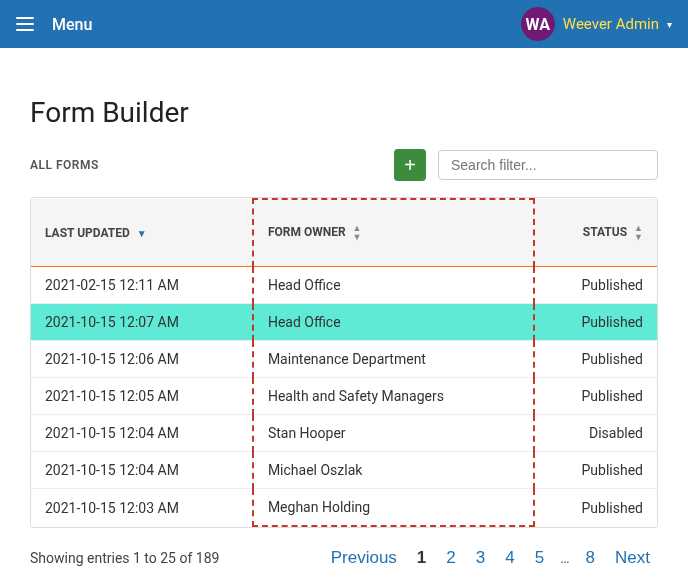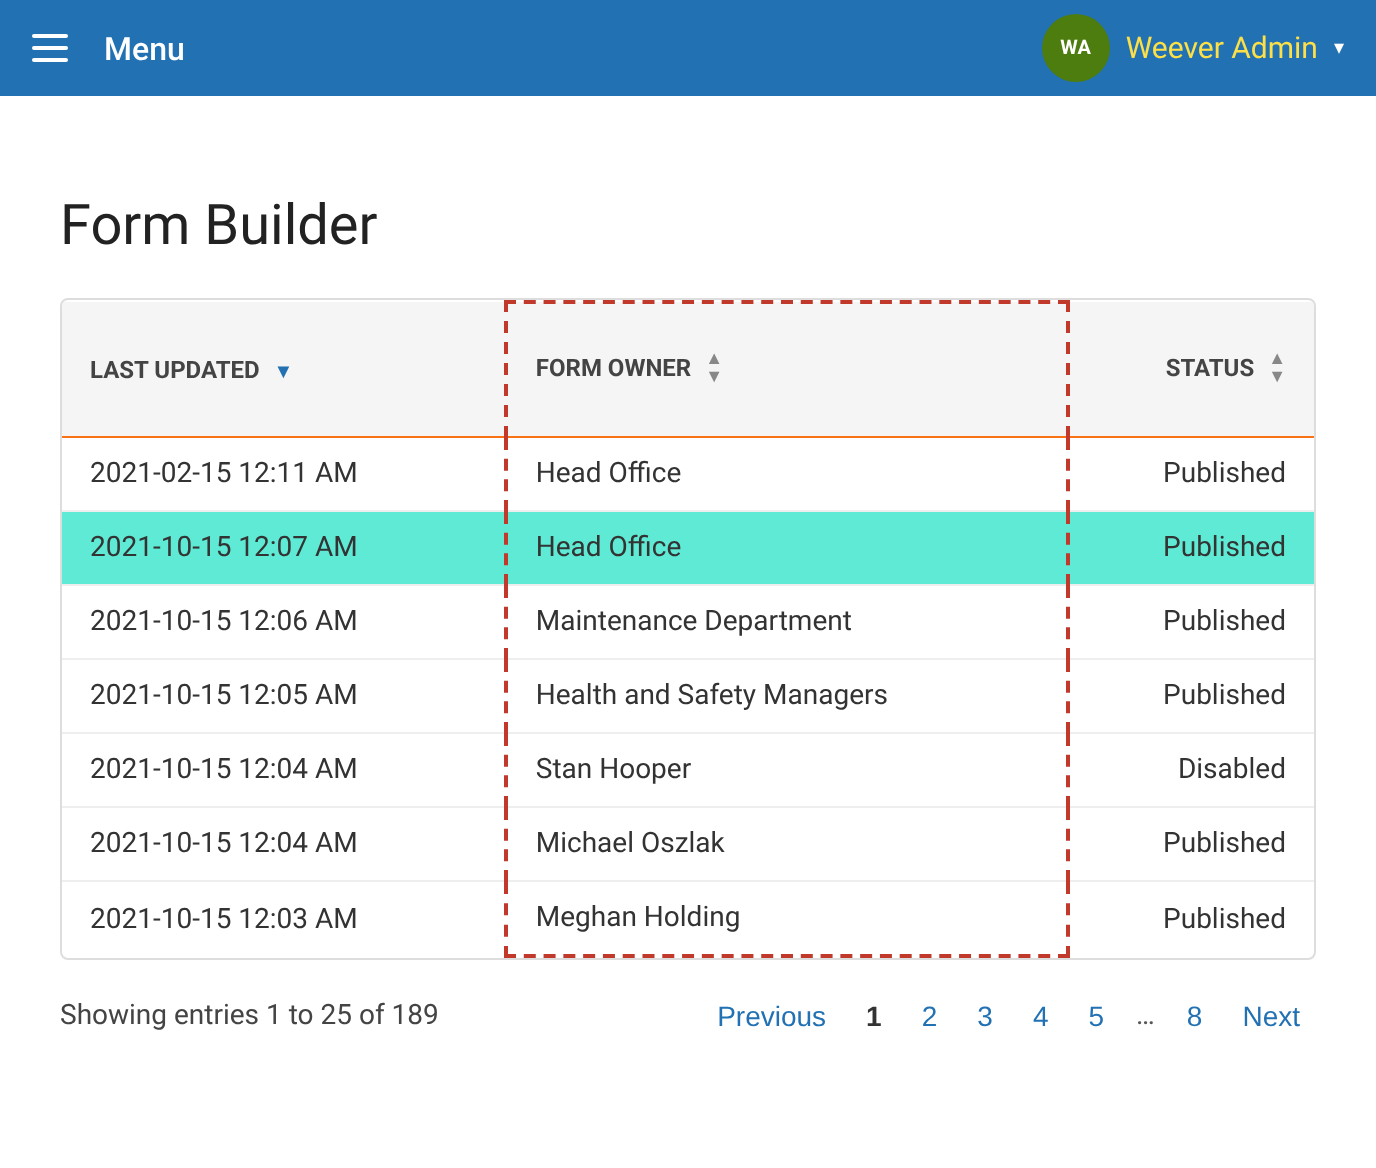--- a/index.html
+++ b/index.html
@@ -37,27 +37,27 @@
     }
     .header-right {
       display: flex;
       align-items: center;
       gap: 8px;
     }
     .avatar {
       width: 34px;
       height: 34px;
       border-radius: 50%;
-      background: #4d7c0f;
+      background: #701a75;
       color: #fff;
       display: flex;
       align-items: center;
       justify-content: center;
       font-weight: 700;
-      font-size: 10px;
+      font-size: 16px;
     }
     .user-name {
       font-size: 15px;
       color: #fde047;
     }
     .dropdown-icon {
       font-size: 10px;
       color: #fff;
     }
 
@@ -186,21 +186,21 @@
     .pagination-controls {
       display: flex;
       align-items: center;
       gap: 4px;
     }
     .page-btn {
       padding: 4px 8px;
       border: none;
       background: none;
       cursor: pointer;
-      font-size: 14px;
+      font-size: 17px;
       color: #2271b3;
       border-radius: 3px;
       text-decoration: none;
     }
     .page-btn.active {
       color: #333;
       font-weight: 600;
     }
     .page-btn.prev-next {
       color: #2271b3;
@@ -228,20 +228,25 @@
       <span>WA</span>
     </div>
     <span class="user-name">Weever Admin</span>
     <span class="dropdown-icon">▾</span>
   </div>
 </header>
 
 <div class="page-content">
   <h1 class="page-title">Form Builder</h1>
 
+  <div class="toolbar">
+    <span class="toolbar-label">ALL FORMS</span>
+    <button class="add-button">+</button>
+    <input class="search-input" type="text" placeholder="Search filter..." style="">
+  </div>
 
   <div class="table-wrapper">
     <table>
       <thead>
         <tr>
           <th>
             <span>LAST UPDATED</span>
             <span class="sort-icon">▼</span>
           </th>
           <th class="form-owner-col">

